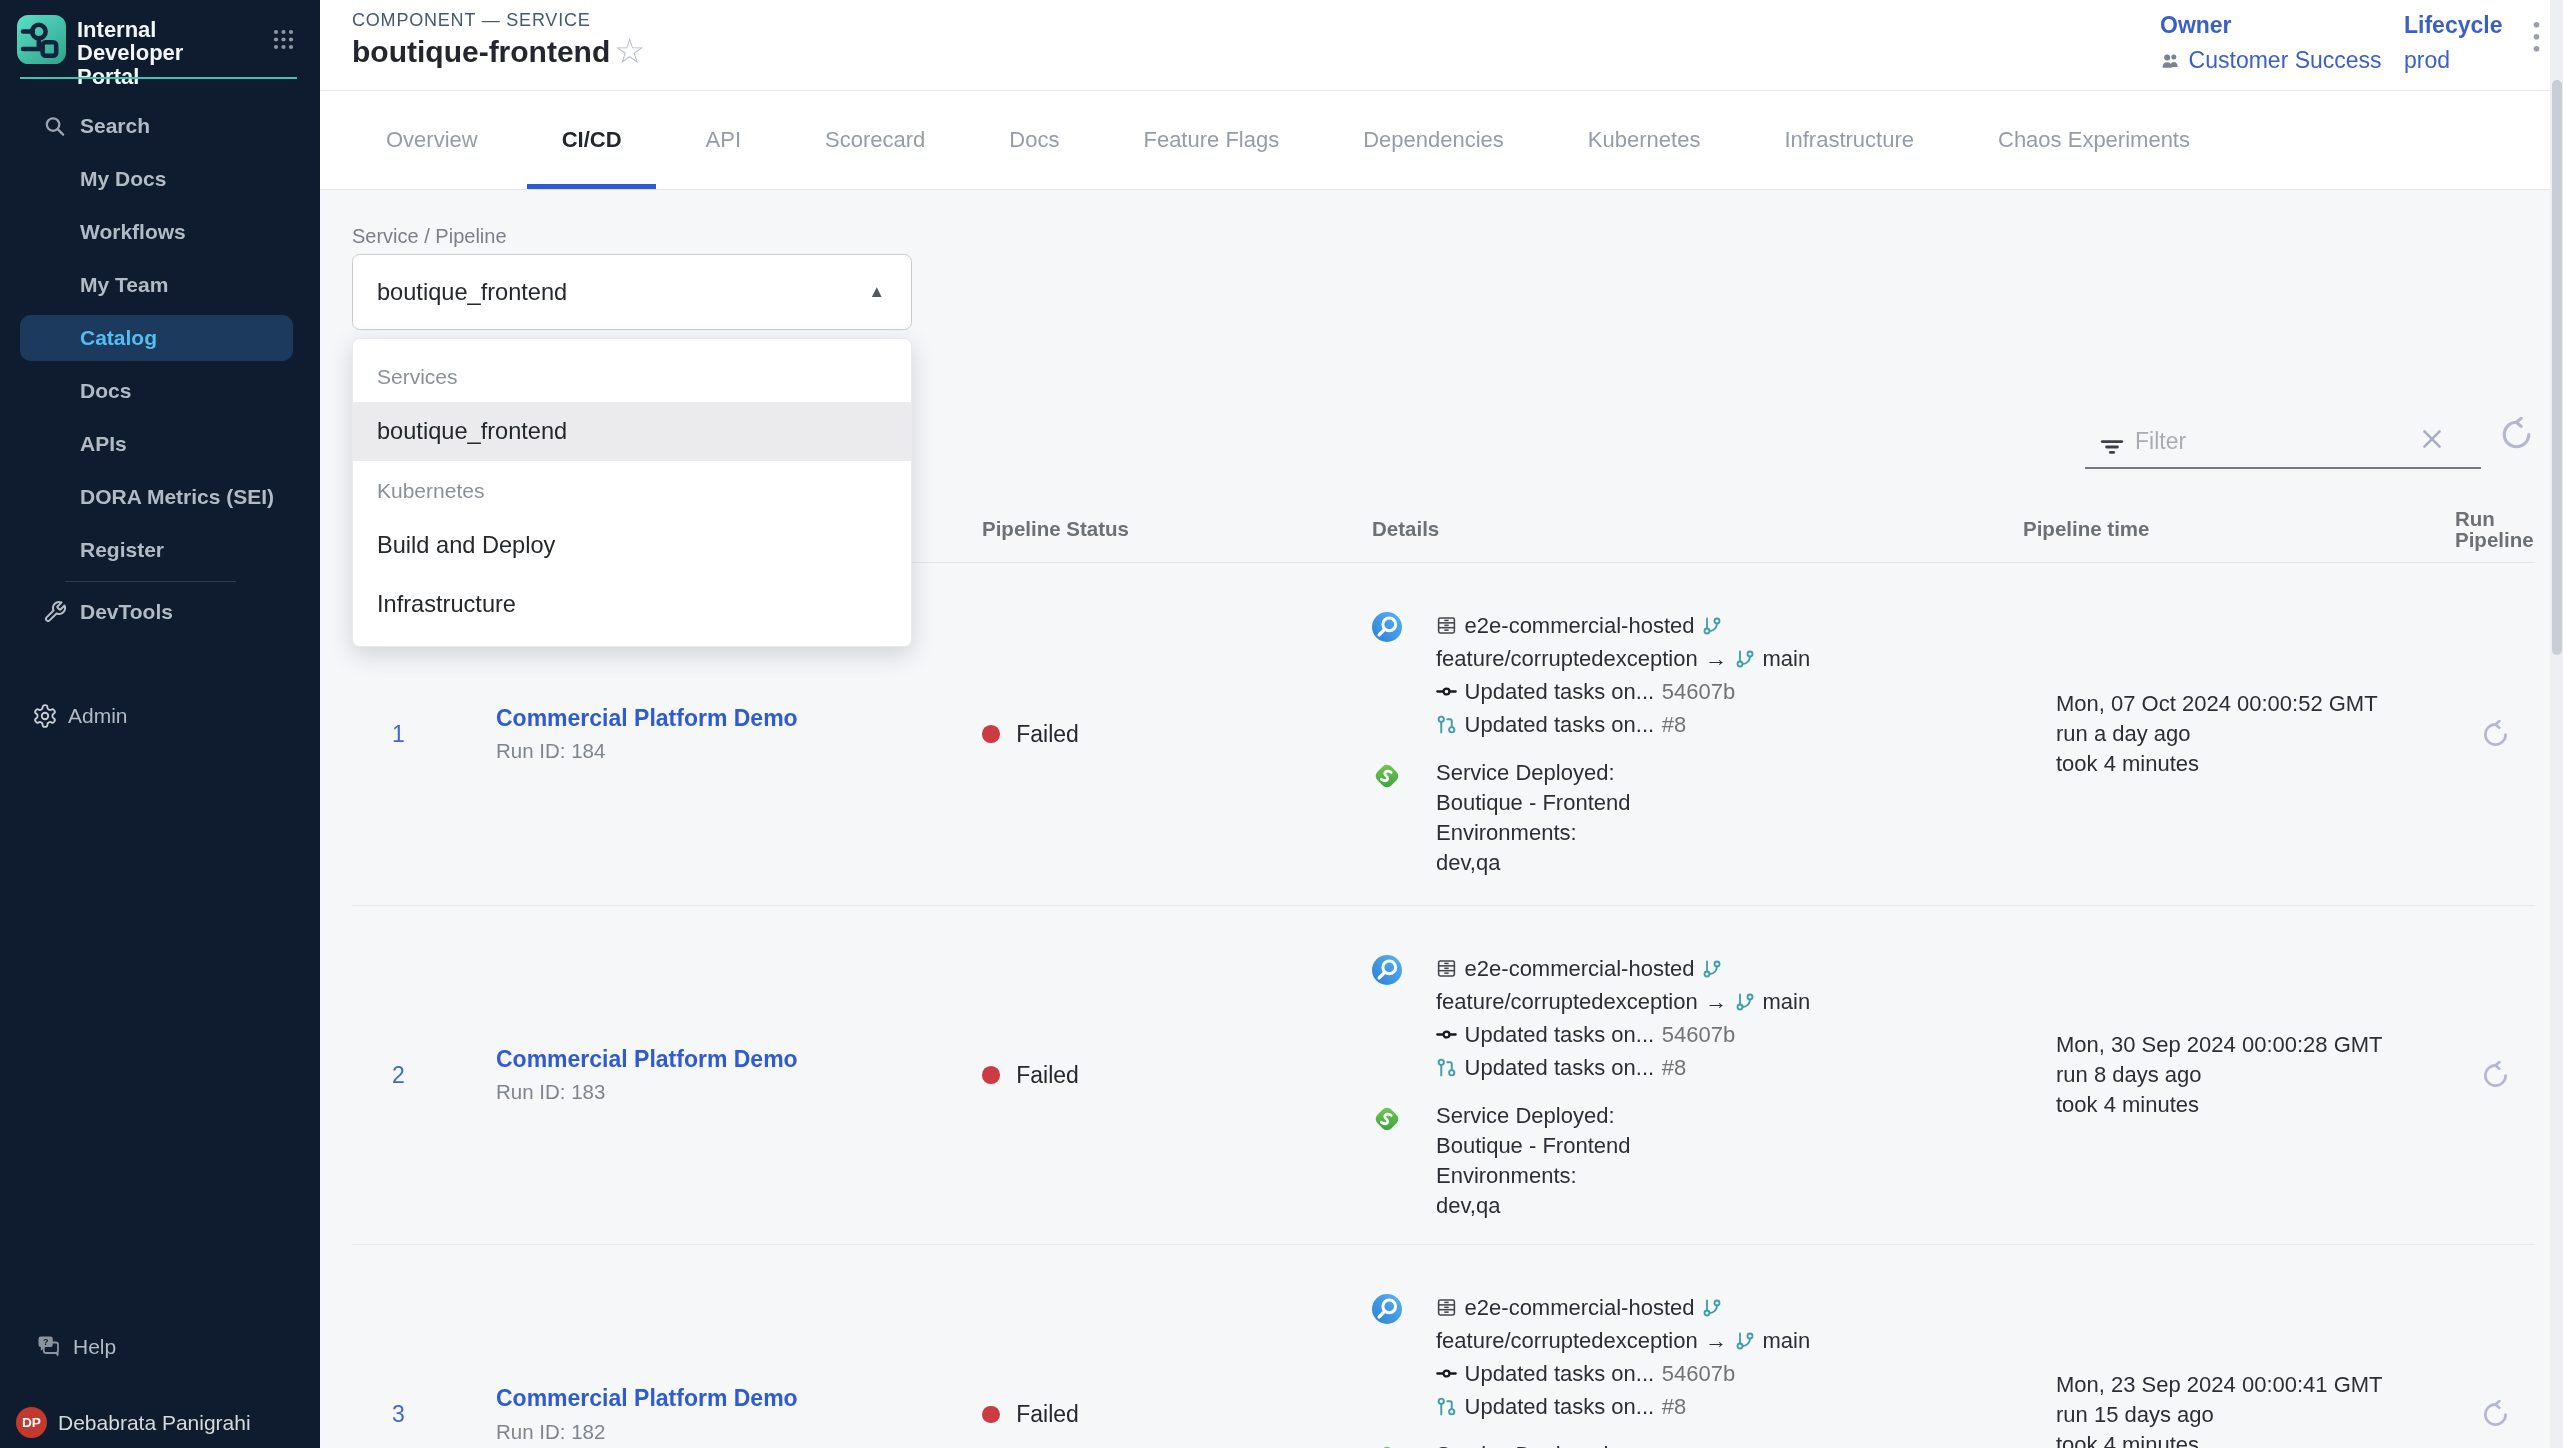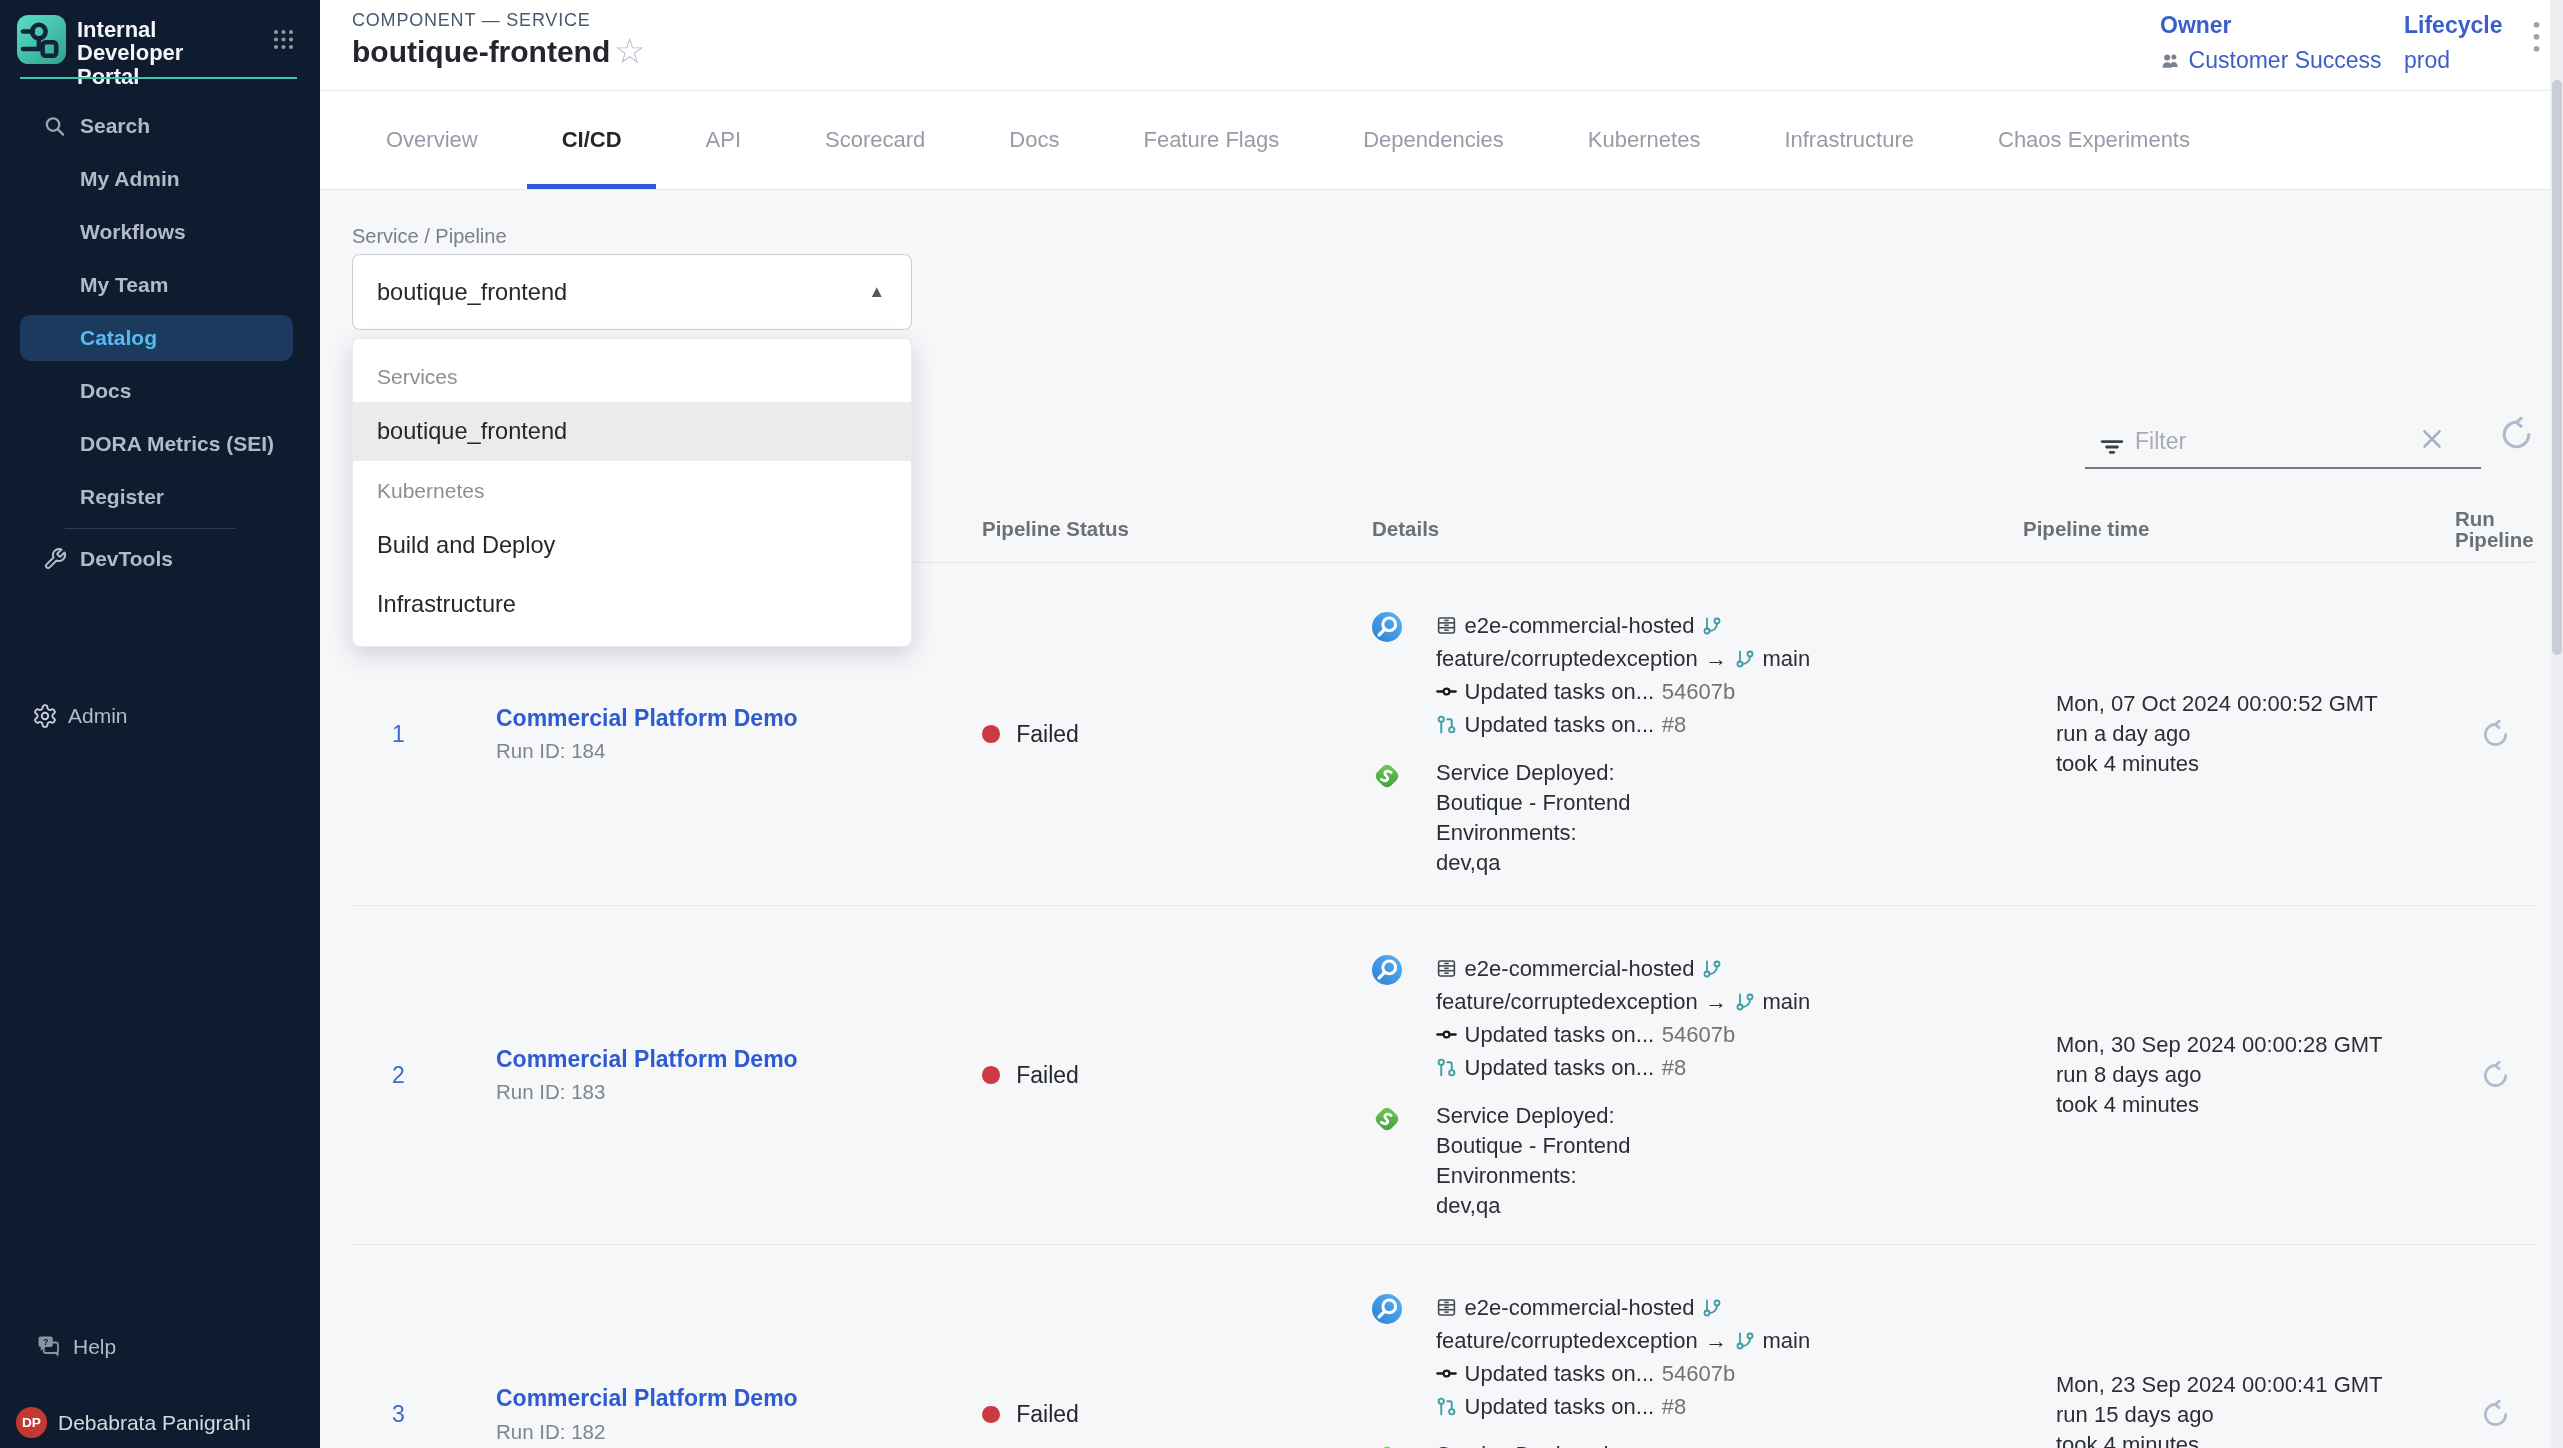--- a/index.html
+++ b/index.html
@@ -140,33 +140,36 @@
     <div class="nav-item">
       <span class="nicon">
         <svg width="23" height="23" viewBox="0 0 24 24" fill="none" stroke="#9aa3b1" stroke-width="2.4" stroke-linecap="round">
           <circle cx="10.5" cy="10.5" r="6.5"></circle>
             <line x1="15.3" y1="15.3" x2="21" y2="21"></line>
         </svg>
       </span>
       <span>Search</span>
     </div>
     <div class="nav-item">
-      <span>My Admin</span>
+      <span>My Docs</span>
     </div>
     <div class="nav-item">
       <span>Workflows</span>
     </div>
     <div class="nav-item">
       <span>My Team</span>
     </div>
     <div class="nav-item active">
       <span class="pill">Catalog</span>
     </div>
     <div class="nav-item">
       <span>Docs</span>
+    </div>
+    <div class="nav-item">
+      <span>APIs</span>
     </div>
     <div class="nav-item">
       <span>DORA Metrics (SEI)</span>
     </div>
     <div class="nav-item">
       <span>Register</span>
     </div>
     <div class="nav-divider"></div>
     <div class="nav-item">
       <span class="nicon">

